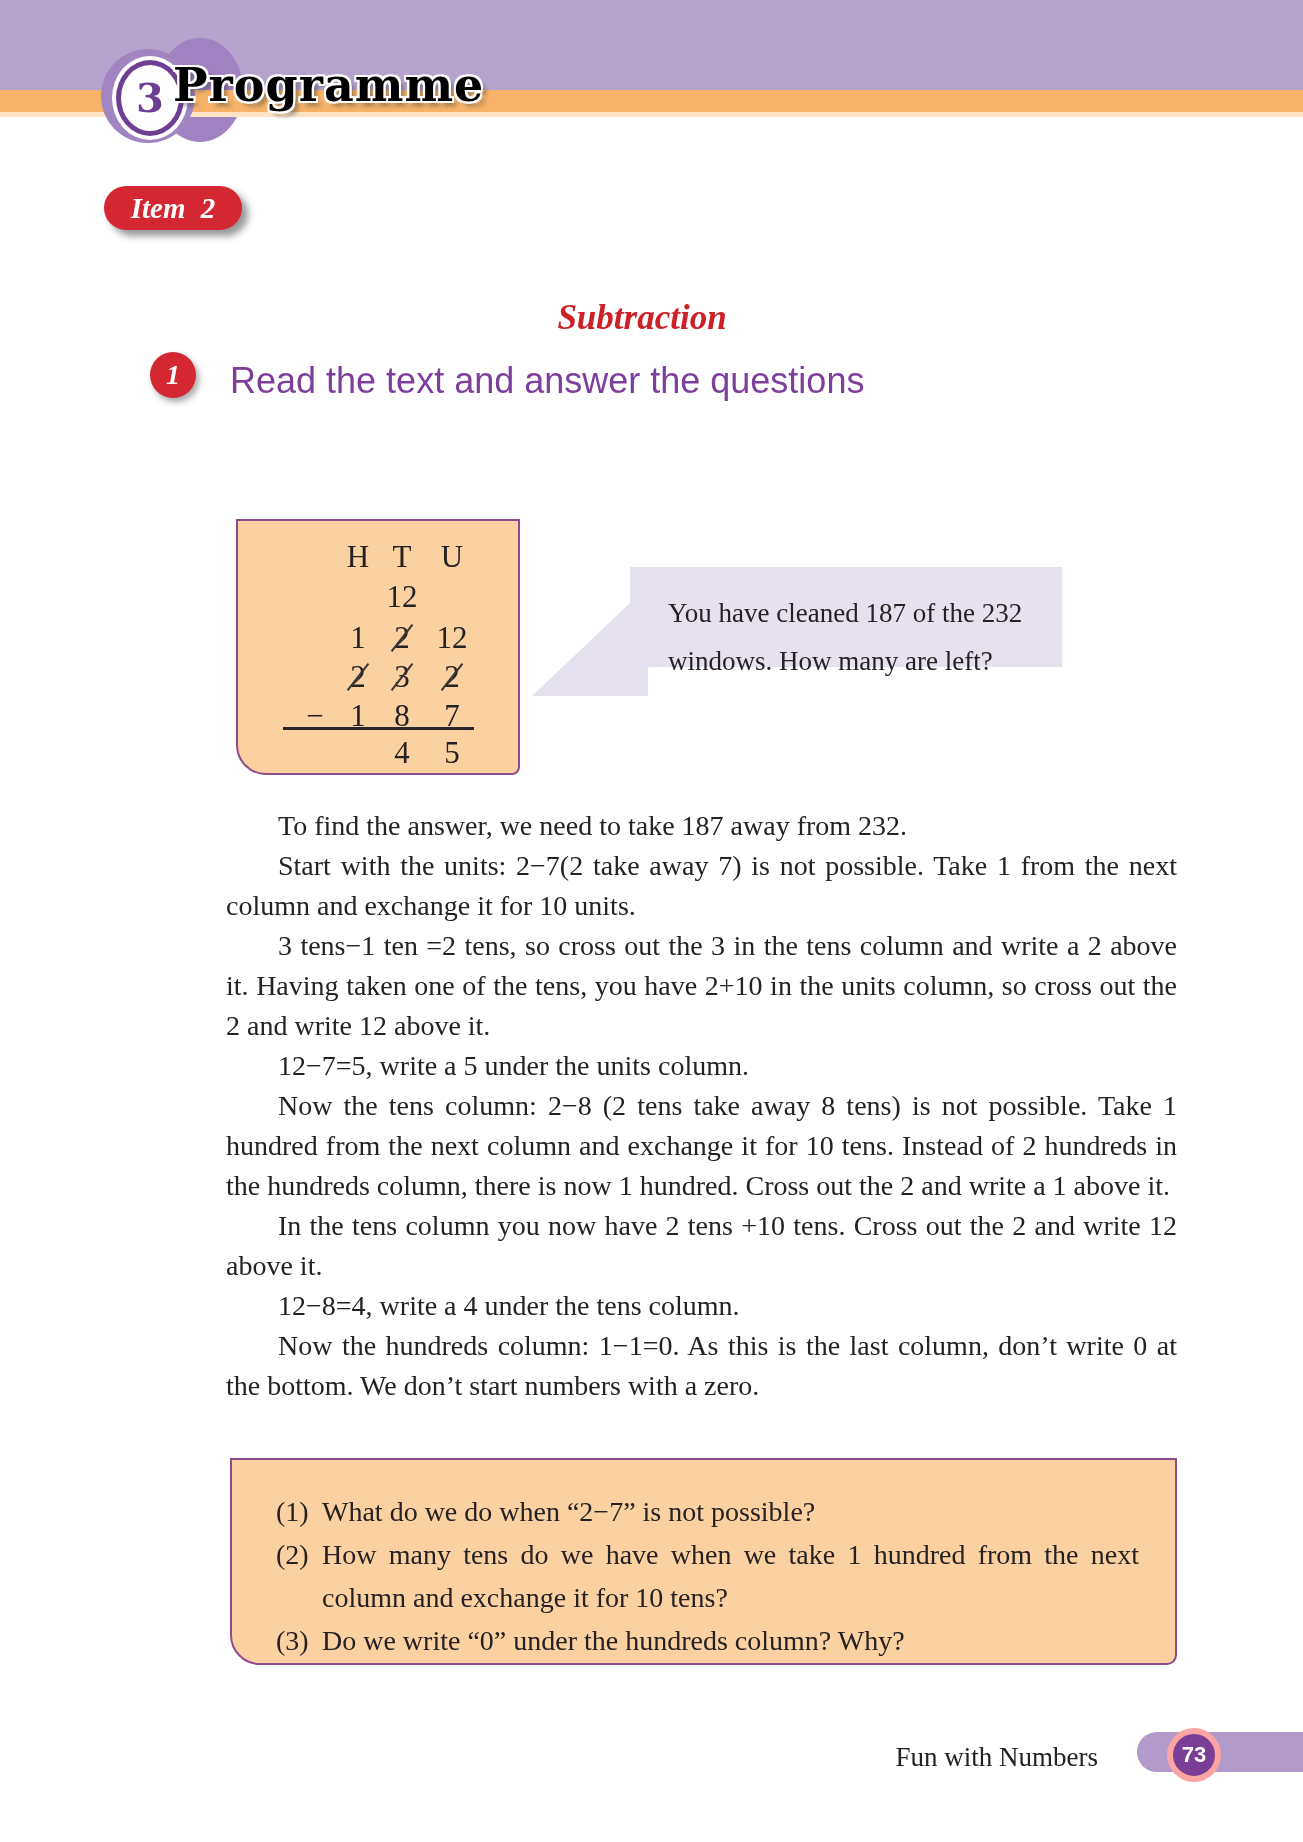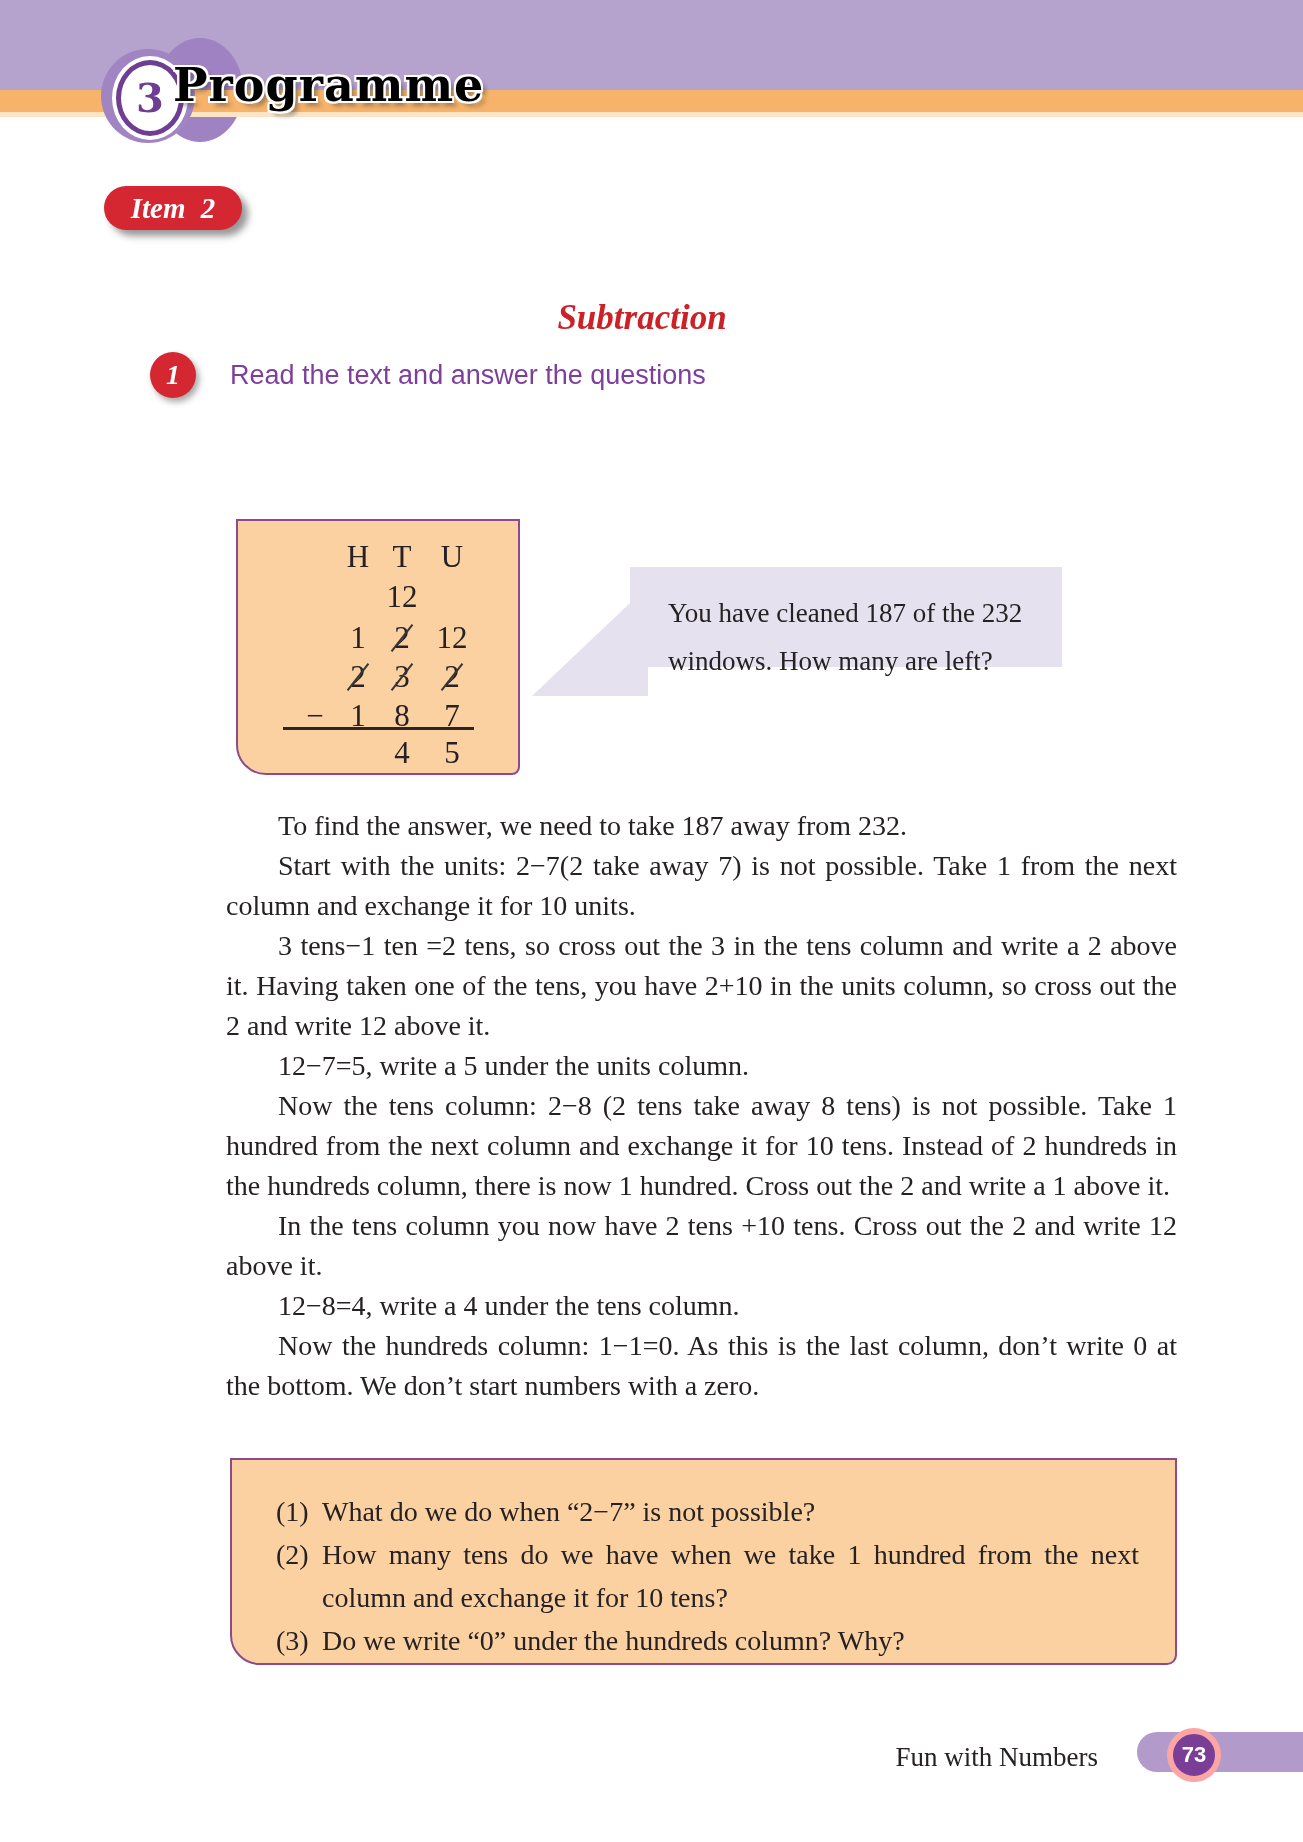--- a/index.html
+++ b/index.html
@@ -28,21 +28,21 @@
               color:#fff;font-style:italic;font-weight:bold;font-size:29px;word-spacing:8px;}
 
   
   .lesson-title{position:absolute;left:0;top:298px;width:1284px;text-align:center;
                 font-weight:bold;font-style:italic;font-size:35px;color:#cb2127;}
   .activity-circle{position:absolute;left:150px;top:352px;width:46px;height:46px;border-radius:50%;
                    background:#d42731;box-shadow:3px 4px 6px rgba(60,60,60,.45);
                    display:flex;align-items:center;justify-content:center;
                    color:#fff;font-weight:bold;font-style:italic;font-size:28px;}
   .instruction{position:absolute;left:230px;top:360px;font-family:"Liberation Sans",sans-serif;
-               font-size:27px;color:#7d3f9b;}
+               font-size:36px;color:#7d3f9b;}
 
   
   .intro{position:absolute;left:226px;top:416px;width:951px;font-size:28px;line-height:40px;text-align:justify;}
   .body-text{position:absolute;left:226px;top:806px;width:951px;font-size:28px;line-height:40px;text-align:justify;}
   .body-text p{margin:0;text-indent:52px;}
 
   
   .work-panel{position:absolute;left:236px;top:519px;width:284px;height:256px;background:#fbd1a2;
               border:2px solid #8f4a8b;border-radius:0 0 8px 30px;box-sizing:border-box;}
   .wrow{position:absolute;display:flex;font-size:31px;line-height:34px;}

